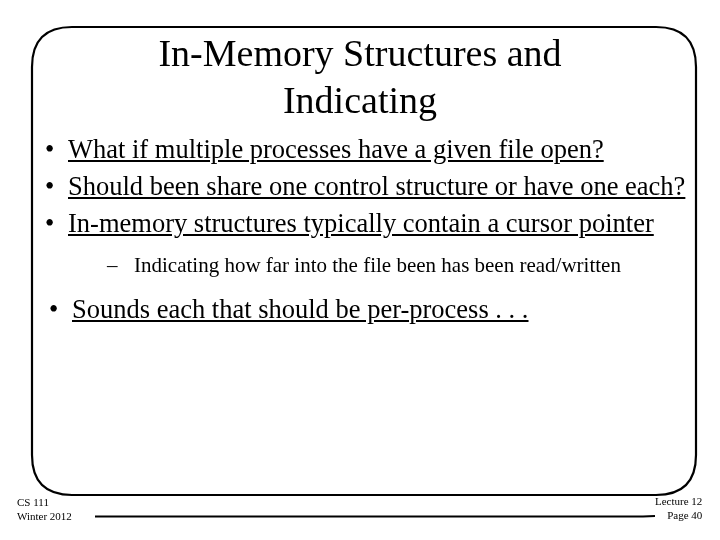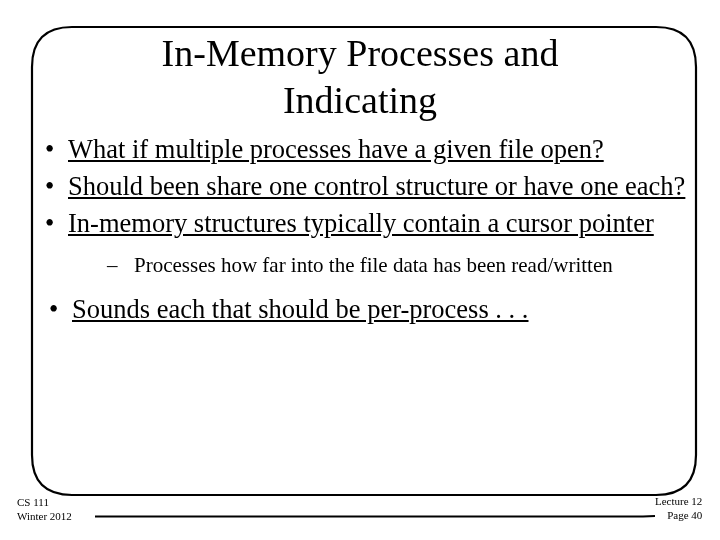--- a/index.html
+++ b/index.html
@@ -144,21 +144,21 @@
 </head>
 <body>
 
 <div id="slide">
 
   <svg id="frame-svg" viewBox="0 0 720 540" xmlns="http://www.w3.org/2000/svg">
     <path d="M 72 27 L 656 27 Q 696 27 696 67 L 696 455 Q 696 495 656 495 L 72 495 Q 32 495 32 455 L 32 67 Q 32 27 72 27 Z" fill="none" stroke="#000000" stroke-width="2.2"></path>
   </svg>
 
   <div id="title">
-    <span class="tline">In-Memory Processes and</span>
+    <span class="tline">In-Memory Structures and</span>
     <span class="tline">Indicating</span>
   </div>
 
   <div id="body">
 
     <div class="bullet lvl1">
       <span class="marker">•</span>
       <span class="btext">What if multiple processes have a given file open?</span>
     </div>
 
@@ -169,21 +169,21 @@
 
     <div class="bullet lvl1">
       <span class="marker">•</span>
       <span class="btext">In-memory structures typically contain a cursor pointer</span>
     </div>
 
     <div class="gap-sub"></div>
 
     <div class="sub">
       <span class="marker">–</span>
-      <span class="btext">Processes how far into the file data has been read/written</span>
+      <span class="btext">Indicating how far into the file been has been read/written</span>
     </div>
 
     <div class="gap-last"></div>
 
     <div class="bullet lvl1 shifted">
       <span class="marker">•</span>
       <span class="btext">Sounds each that should be per-process . . .</span>
     </div>
 
   </div>

